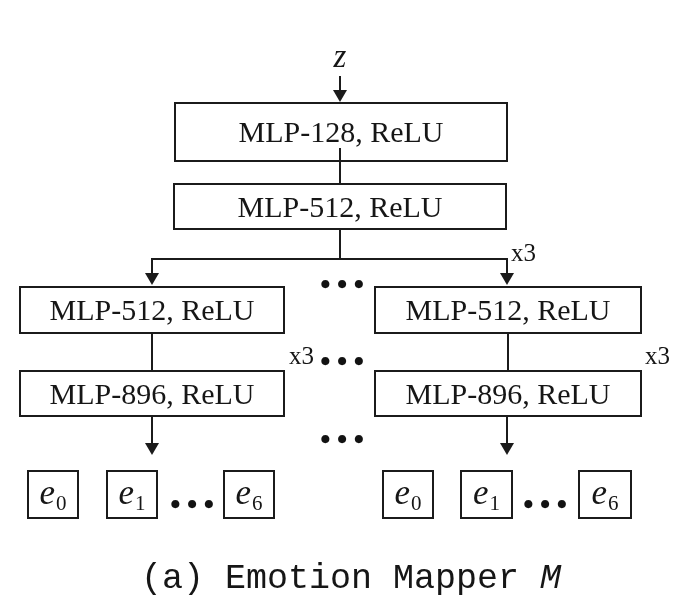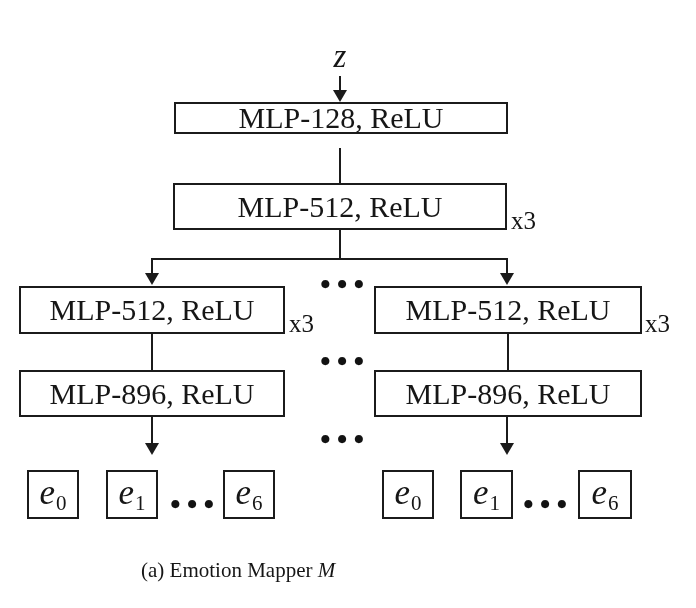--- a/index.html
+++ b/index.html
@@ -21,41 +21,41 @@
   .ah {
     position:absolute; width:0; height:0;
     border-left:7px solid transparent; border-right:7px solid transparent;
     border-top:12px solid #1b1b1b;
   }
   .dots {
     position:absolute; font-family:"DejaVu Sans",sans-serif; font-weight:700;
     font-size:23px; letter-spacing:2px; color:#121212; text-align:center;
     line-height:1; white-space:nowrap;
   }
-  .xlab { position:absolute; font-size:25px; line-height:1; white-space:nowrap; }
+  .xlab { position:absolute; font-size:25px; line-height:1; white-space:nowrap;margin-top:32px; }
   .zlab {
     position:absolute; left:322px; top:40px; width:36px; text-align:center;
     font-size:33px; font-style:italic; line-height:1;
   }
   .caption {
-    position:absolute; left:141px; top:558px; width:400px; 
-    font-size:21px; line-height:1.2; white-space:nowrap;
+    position:absolute; left:141px; top:558px; width:400px; text-align:center;
+    font-size:35px; line-height:1.2; white-space:nowrap;font-family:Liberation Mono, monospace;
   }
   .itml { font-style:italic; }
 </style>
 </head>
 <body>
 
 <div class="canvas">
 
   <div class="zlab">z</div>
   <div class="vline" style="left:339px;top:76px;height:15px"></div>
   <div class="ah" style="left:333px;top:90px"></div>
 
-  <div class="node" style="left:174px;top:102px;width:334px;height:32px">
+  <div class="node" style="left:174px;top:102px;width:334px;height:60px">
     <span>MLP-128, ReLU</span>
   </div>
 
   <div class="vline" style="left:339px;top:148px;height:35px"></div>
 
   <div class="node" style="left:173px;top:183px;width:334px;height:47px">
     <span>MLP-512, ReLU</span>
   </div>
   <div class="xlab" style="left:511px;top:208px">x3</div>
 

